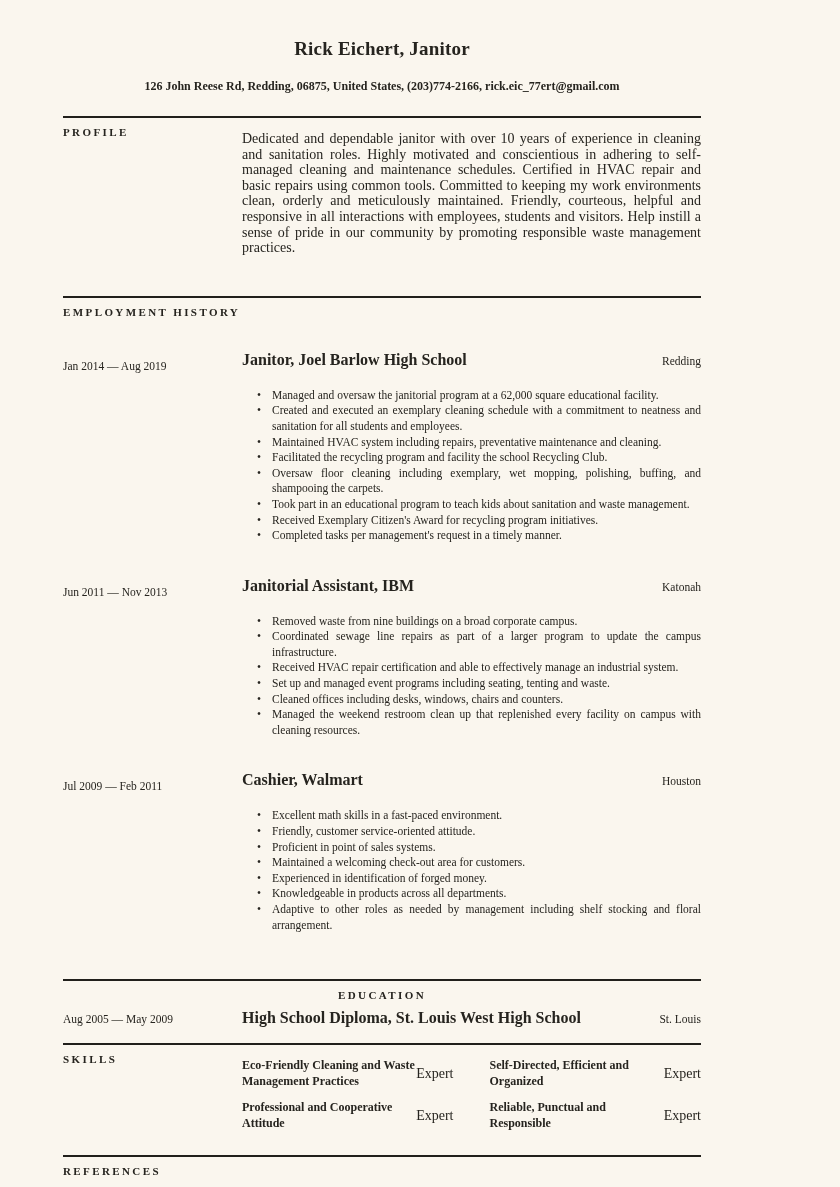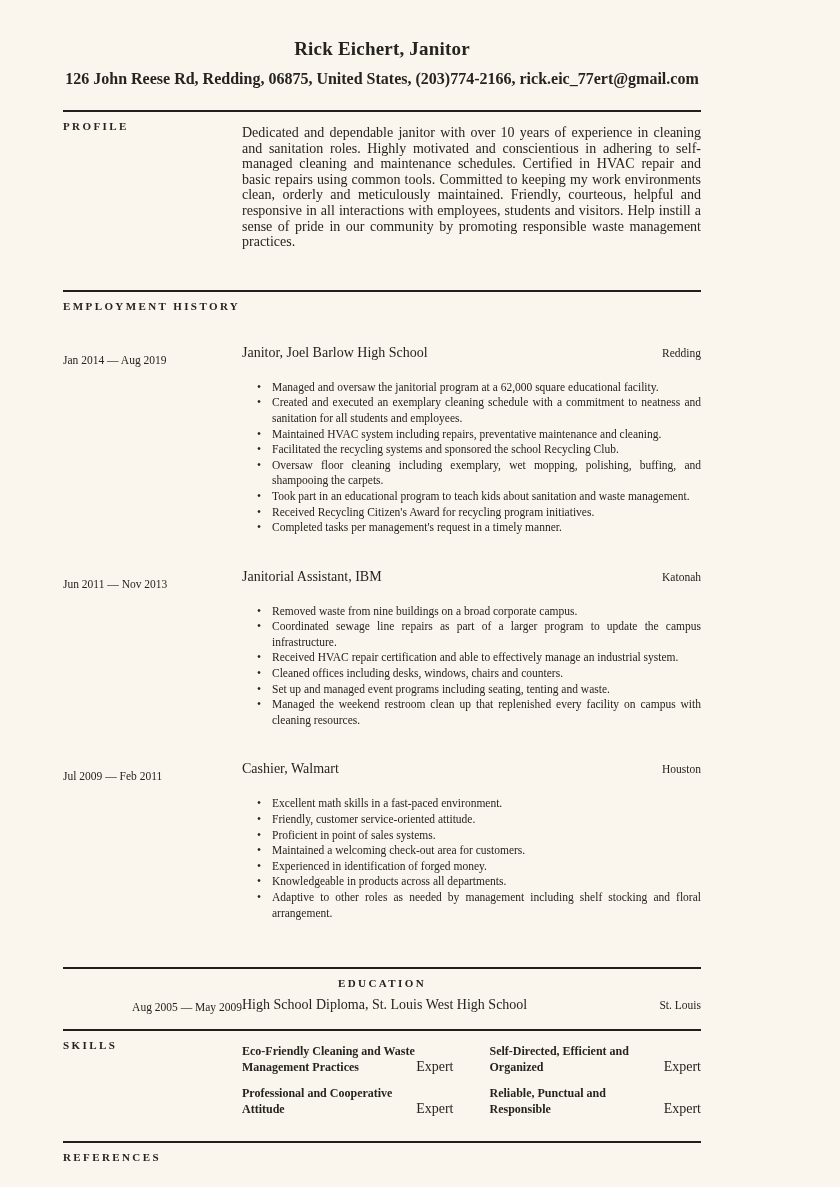--- a/index.html
+++ b/index.html
@@ -13,59 +13,59 @@
   .page {
     width: 764px; min-height: 1187px;
     padding: 30px 63px 40px 63px;
   }
   
   .header { text-align: center; }
   .candidate-name {
     font-size: 19px; font-weight: 700; letter-spacing: 0.2px;
     margin-top: 8px;
   }
-  .contact { font-size: 16px; font-weight: 600; margin-top: 10px; }
+  .contact { font-size: 12px; font-weight: 600; margin-top: 19px; }
   
   .rule { border: none; border-top: 2px solid #211f1b; margin-top: 22px; }
   
   .row { display: grid; grid-template-columns: 179px 1fr; }
   .section-label {
     font-size: 11px; font-weight: 600; letter-spacing: 2.4px;
     padding-top: 8px; text-transform: uppercase;
   }
   .content { padding-top: 13px; }
   .body-text {
     font-size: 14px; line-height: 15.6px; text-align: justify;
     padding-bottom: 18px;
   }
   
   .entry { margin-top: 20px; }
   .entry-head { display: flex; justify-content: space-between; align-items: baseline; }
-  .entry-title { font-size: 14px; font-weight: 400; }
+  .entry-title { font-size: 16px; font-weight: 700; }
   .entry-location { font-size: 11.5px; font-weight: 400; white-space: nowrap; padding-left: 12px; }
   .entry-dates { font-size: 11.5px; padding-top: 22px; }
   .edu-dates { padding-top: 4px; }
   .bullets { list-style: none; margin-top: 19px; }
   .bullets li {
     font-size: 11.5px; line-height: 15.6px; text-align: justify;
     position: relative; padding-left: 30px;
   }
   .bullets li::before {
     content: "\2022";
     position: absolute; left: 15px; top: 0;
     font-size: 11.5px;
   }
-  .edu-entry { margin-top: 8px; margin-bottom: 16px; text-align: right; }
+  .edu-entry { margin-top: 8px; margin-bottom: 16px; }
   
   .skills-grid {
     display: grid; grid-template-columns: 1fr 1fr;
     column-gap: 36px; row-gap: 10px;
     padding-top: 12px; padding-bottom: 16px;
   }
-  .skill { display: flex; justify-content: space-between; align-items: flex-end; }
+  .skill { display: flex; justify-content: space-between; align-items: center; }
   .skill-name { font-size: 12px; font-weight: 600; max-width: 178px; line-height: 16px; }
   .skill-level { font-size: 14px; font-weight: 400; padding-top: 1px; }
   
   .references-text {
     font-size: 13.5px; font-weight: 600; text-align: center;
     padding-top: 14px; padding-bottom: 10px; margin-top: 44px;
   }
 </style>
 </head>
 <body>
@@ -97,42 +97,42 @@
       <div class="entry-dates">Jan 2014 — Aug 2019</div>
       <div class="content">
         <div class="entry-head">
           <h3 class="entry-title">Janitor, Joel Barlow High School</h3>
           <span class="entry-location">Redding</span>
         </div>
         <ul class="bullets">
           <li>Managed and oversaw the janitorial program at a 62,000 square educational facility.</li>
           <li>Created and executed an exemplary cleaning schedule with a commitment to neatness and sanitation for all students and employees.</li>
           <li>Maintained HVAC system including repairs, preventative maintenance and cleaning.</li>
-          <li>Facilitated the recycling systems and sponsored the school Recycling Club.</li>
+          <li>Facilitated the recycling program and facility the school Recycling Club.</li>
           <li>Oversaw floor cleaning including exemplary, wet mopping, polishing, buffing, and shampooing the carpets.</li>
           <li>Took part in an educational program to teach kids about sanitation and waste management.</li>
-          <li>Received Recycling Citizen's Award for recycling program initiatives.</li>
+          <li>Received Exemplary Citizen's Award for recycling program initiatives.</li>
           <li>Completed tasks per management's request in a timely manner.</li>
         </ul>
       </div>
     </div>
 
     <div class="row entry">
       <div class="entry-dates">Jun 2011 — Nov 2013</div>
       <div class="content">
         <div class="entry-head">
           <h3 class="entry-title">Janitorial Assistant, IBM</h3>
           <span class="entry-location">Katonah</span>
         </div>
         <ul class="bullets">
           <li>Removed waste from nine buildings on a broad corporate campus.</li>
           <li>Coordinated sewage line repairs as part of a larger program to update the campus infrastructure.</li>
           <li>Received HVAC repair certification and able to effectively manage an industrial system.</li>
+          <li>Set up and managed event programs including seating, tenting and waste.</li>
           <li>Cleaned offices including desks, windows, chairs and counters.</li>
-          <li>Set up and managed event programs including seating, tenting and waste.</li>
           <li>Managed the weekend restroom clean up that replenished every facility on campus with cleaning resources.</li>
         </ul>
       </div>
     </div>
 
     <div class="row entry">
       <div class="entry-dates">Jul 2009 — Feb 2011</div>
       <div class="content">
         <div class="entry-head">
           <h3 class="entry-title">Cashier, Walmart</h3>

